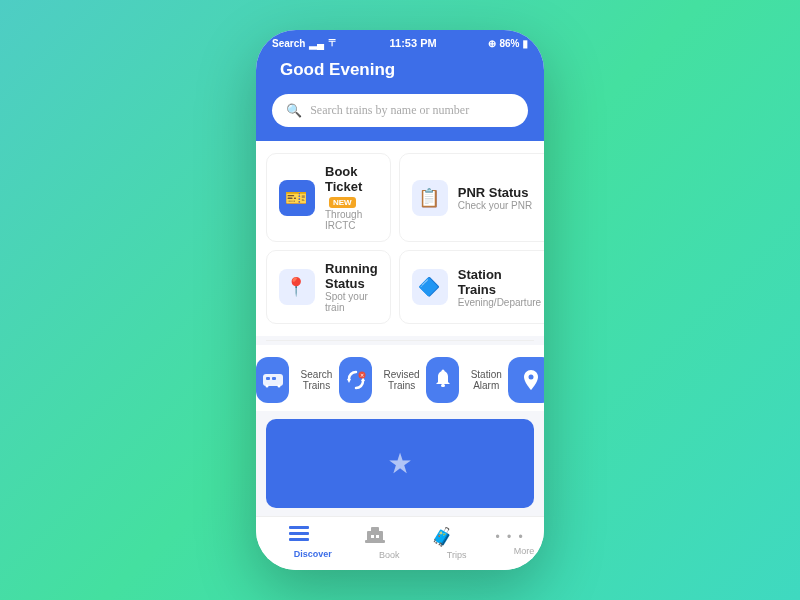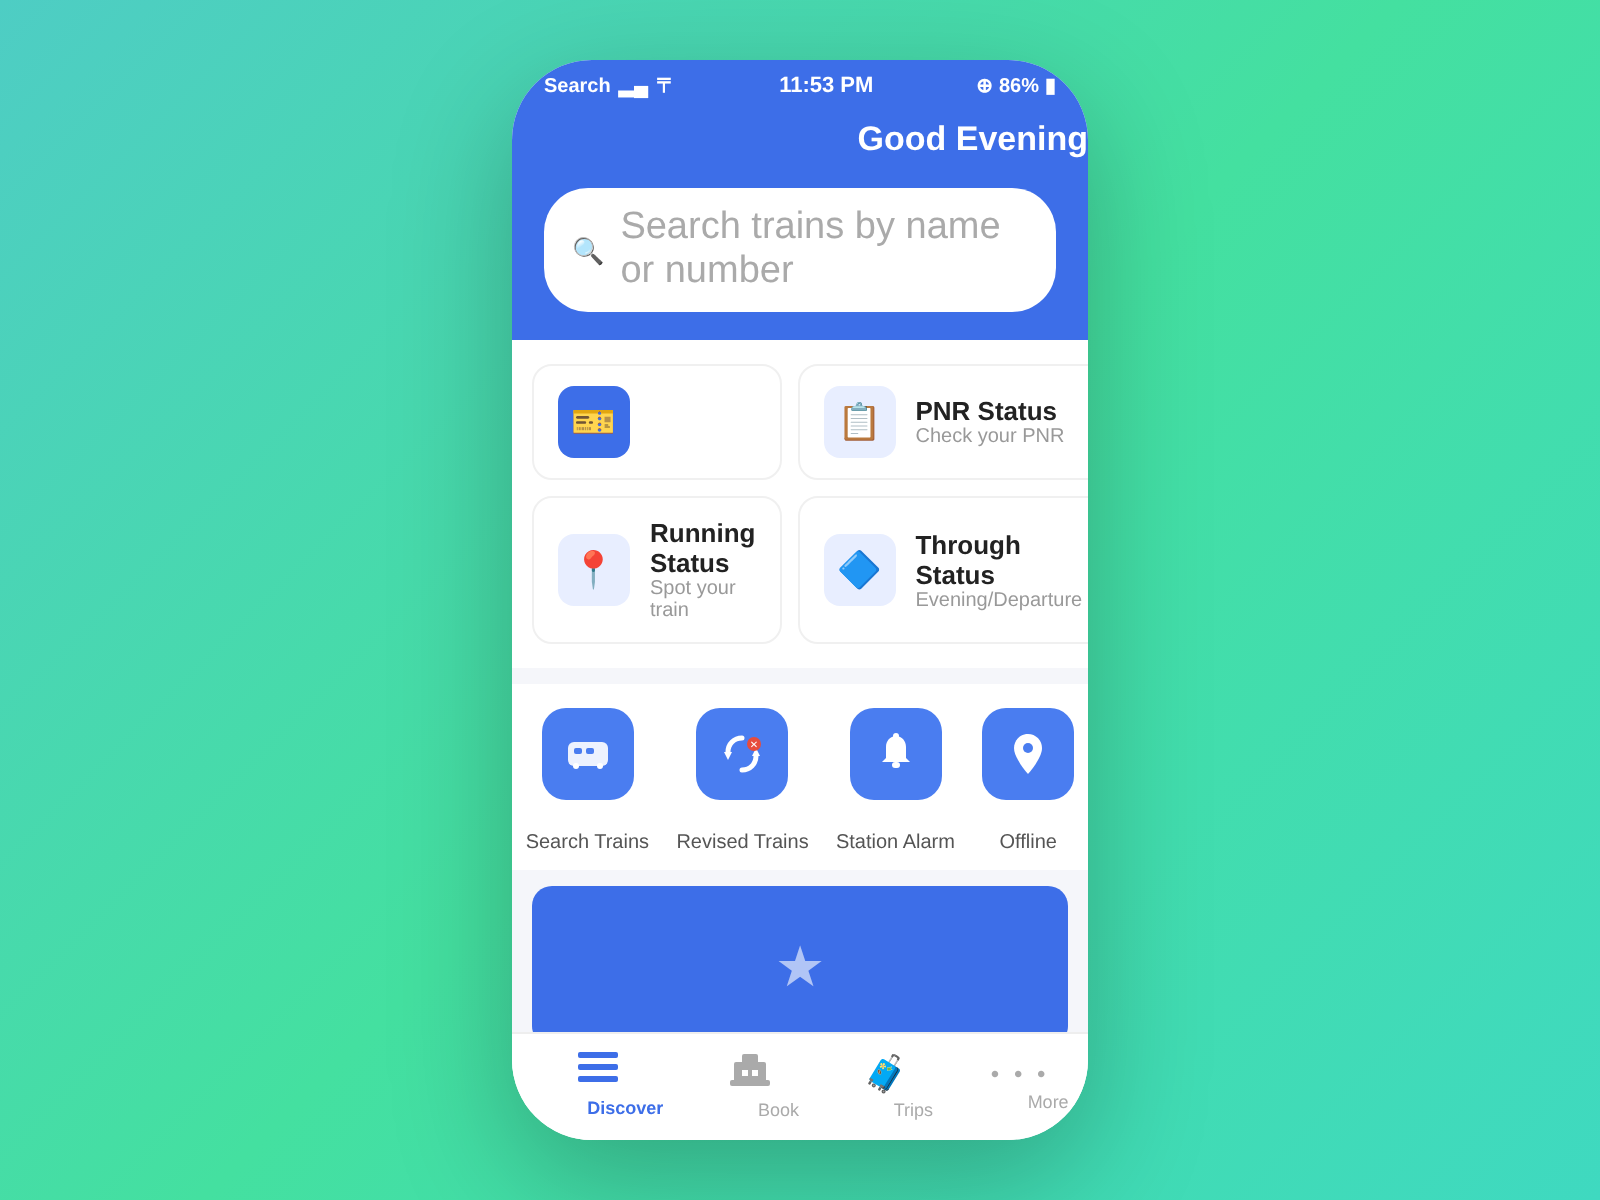--- a/index.html
+++ b/index.html
@@ -34,22 +34,22 @@
       color: #fff;
       font-size: 10px;
       font-weight: 600;
     }
     .status-left { display: flex; align-items: center; gap: 4px; }
     .status-center { font-size: 11px; font-weight: 600; }
     .status-right { display: flex; align-items: center; gap: 3px; font-size: 10px; }
     
     .header {
       background: #3d6ee8;
-      padding: 6px 0 14px;
-      text-align: right;
+      padding: 6px 24px 14px;
+      text-align: left;
       color: #fff;
     }
     .header-title {
       font-size: 17px;
       font-weight: 600;
     }
     
     .search-bar-wrapper {
       background: #3d6ee8;
       padding: 0 16px 14px;
@@ -61,21 +61,22 @@
       display: flex;
       align-items: center;
       gap: 8px;
     }
     .search-icon-circle {
       color: #aaa;
       font-size: 13px;
     }
     .search-placeholder {
       color: #aaa;
-      font-size: 19px;
+      font-size: 12px;
+      font-family: Liberation Serif, serif;
     }
     
     .content {
       background: #f5f6fa;
       flex: 1;
       overflow: hidden;
       display: flex;
       flex-direction: column;
     }
     
@@ -130,23 +131,23 @@
     
     .shortcuts {
       background: #fff;
       padding: 12px 0 8px;
       display: flex;
       justify-content: space-around;
       align-items: center;
     }
     .shortcut-item {
       display: flex;
-      flex-direction: column;
-      align-items: center;
-      gap: 16px;
+      flex-direction: row;
+      align-items: center;
+      gap: 5px;
       cursor: pointer;
     }
     .shortcut-icon-bg {
       width: 46px;
       height: 46px;
       background: #4a7df0;
       border-radius: 12px;
       display: flex;
       align-items: center;
       justify-content: center;
@@ -223,20 +224,27 @@
       <span class="search-placeholder">Search trains by name or number</span>
     </div>
   </div>
 
   <div class="content">
 
     <div class="quick-actions">
 
       <div class="action-card">
         <div class="action-icon blue">🎫</div>
+        <div class="action-text">
+          <div class="action-title">
+            <span>Book Ticket</span>
+            <span class="new-badge">NEW</span>
+          </div>
+          <div class="action-subtitle">Through IRCTC</div>
+        </div>
       </div>
 
       <div class="action-card">
         <div class="action-icon light-blue">📋</div>
         <div class="action-text">
           <div class="action-title">PNR Status</div>
           <div class="action-subtitle">Check your PNR</div>
         </div>
       </div>
 
@@ -244,21 +252,21 @@
         <div class="action-icon light-blue">📍</div>
         <div class="action-text">
           <div class="action-title">Running Status</div>
           <div class="action-subtitle">Spot your train</div>
         </div>
       </div>
 
       <div class="action-card">
         <div class="action-icon light-blue">🔷</div>
         <div class="action-text">
-          <div class="action-title">Through Status</div>
+          <div class="action-title">Station Trains</div>
           <div class="action-subtitle">Evening/Departure</div>
         </div>
       </div>
 
     </div>
 
     <div class="divider"></div>
 
     <div class="shortcuts">
 

